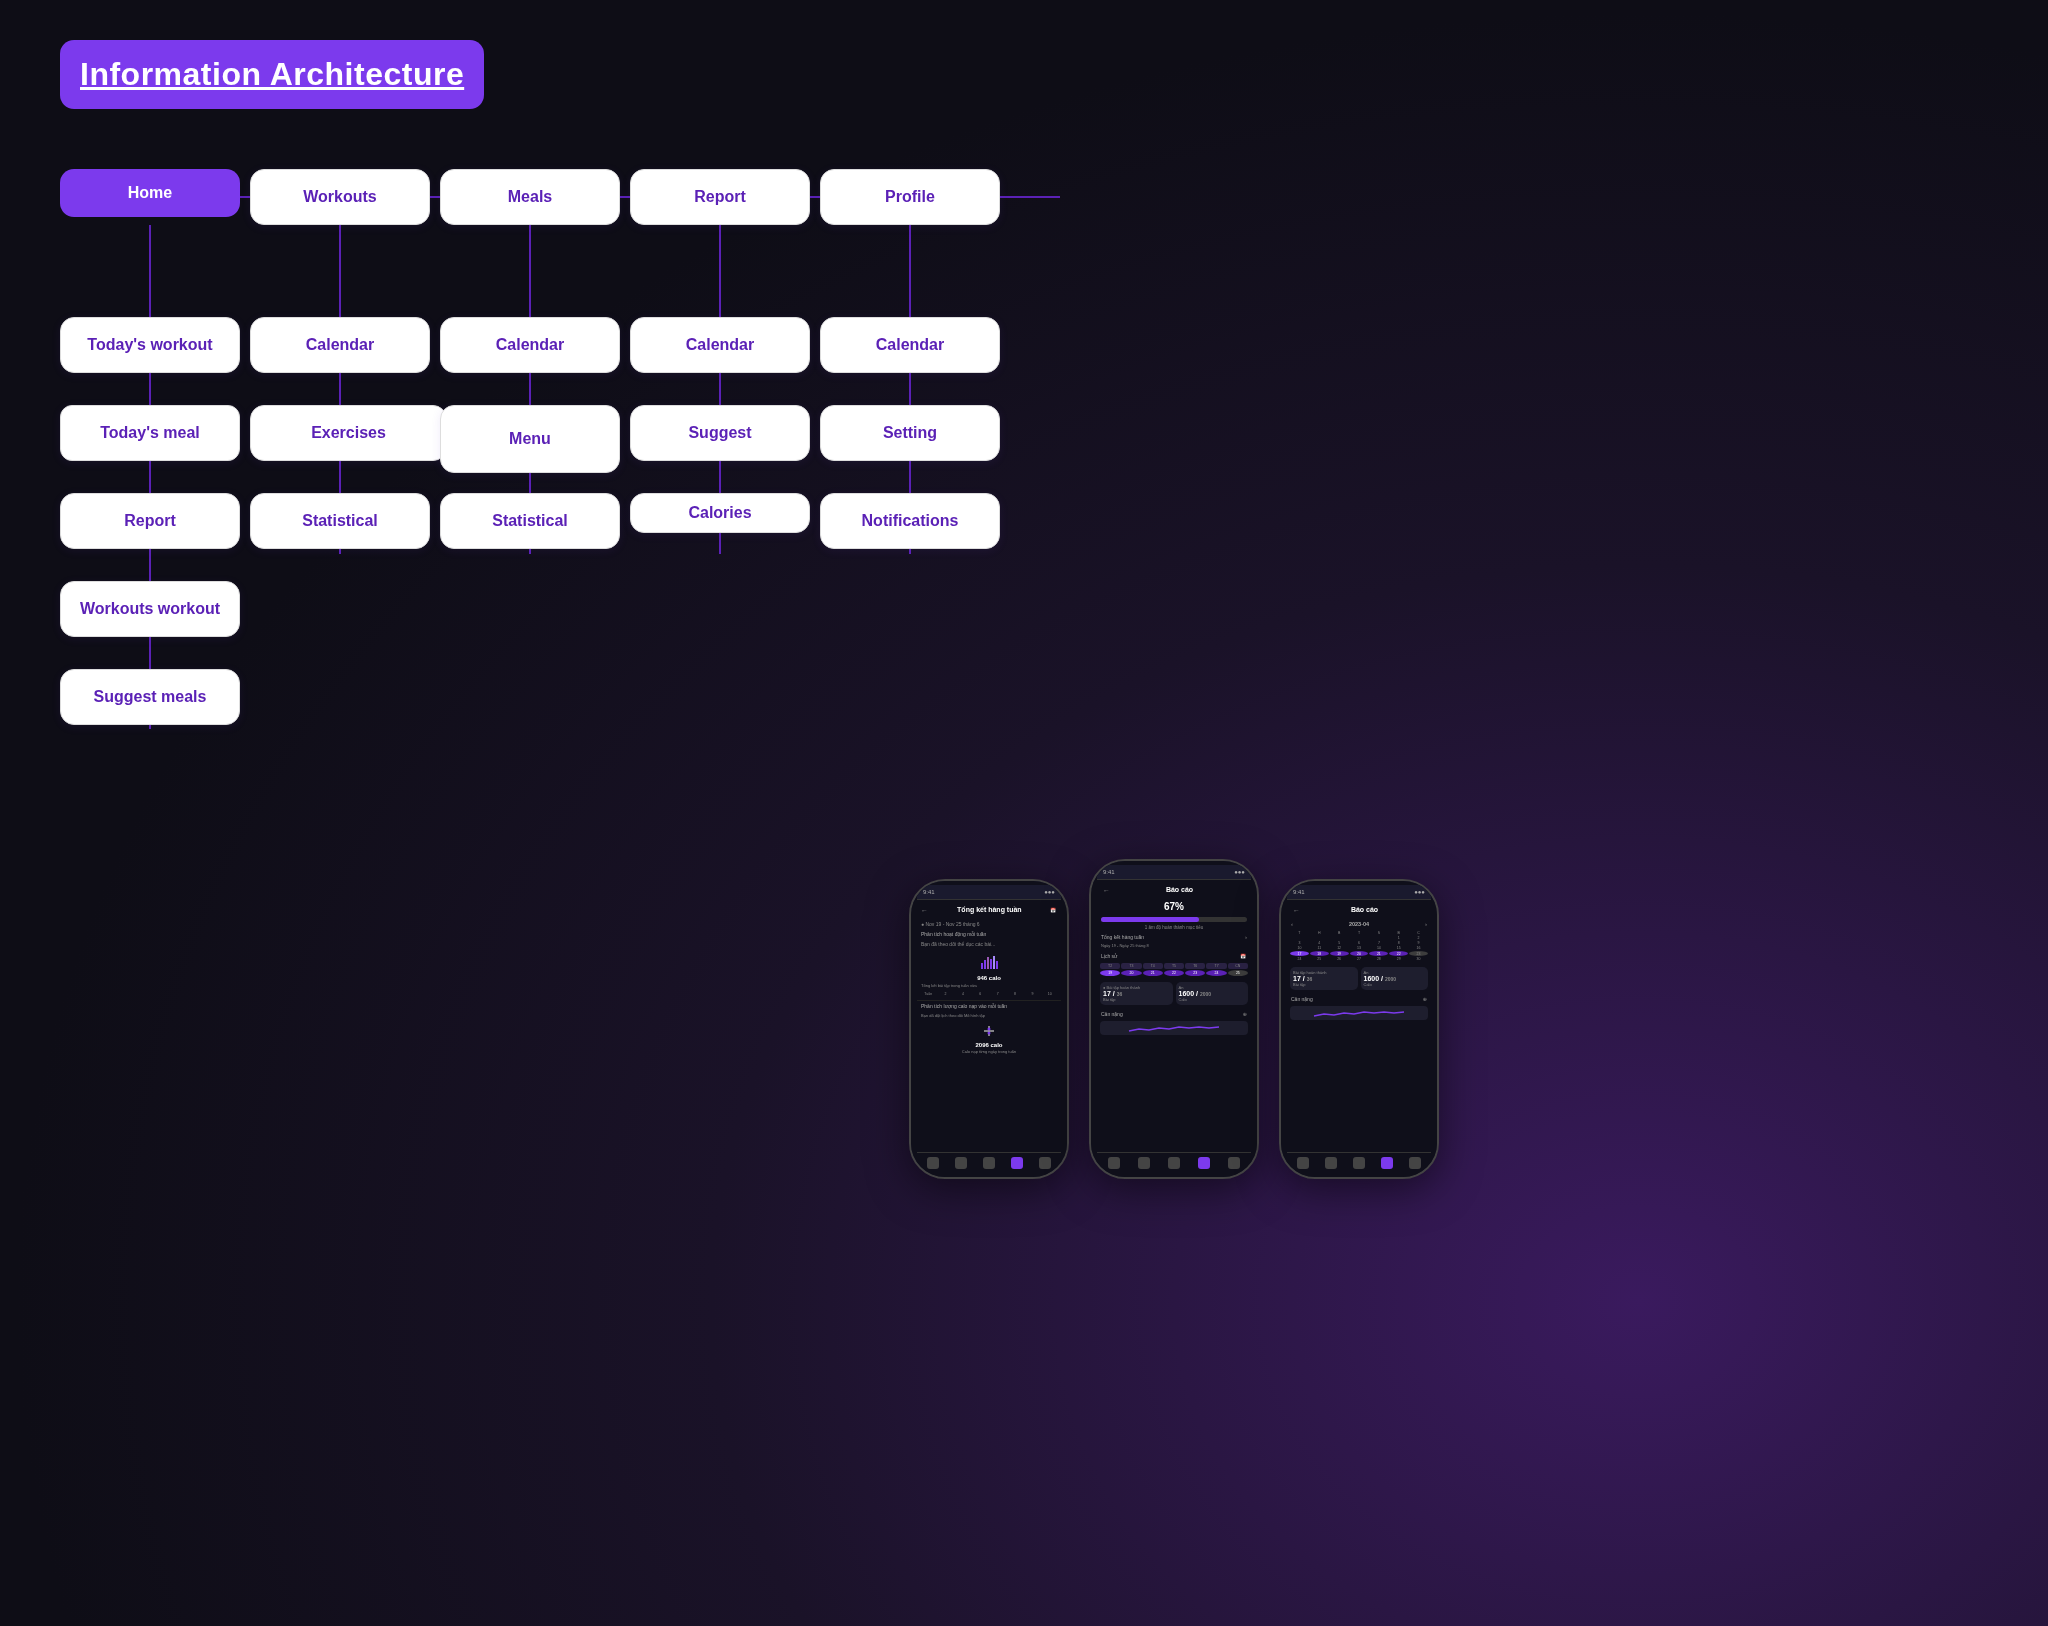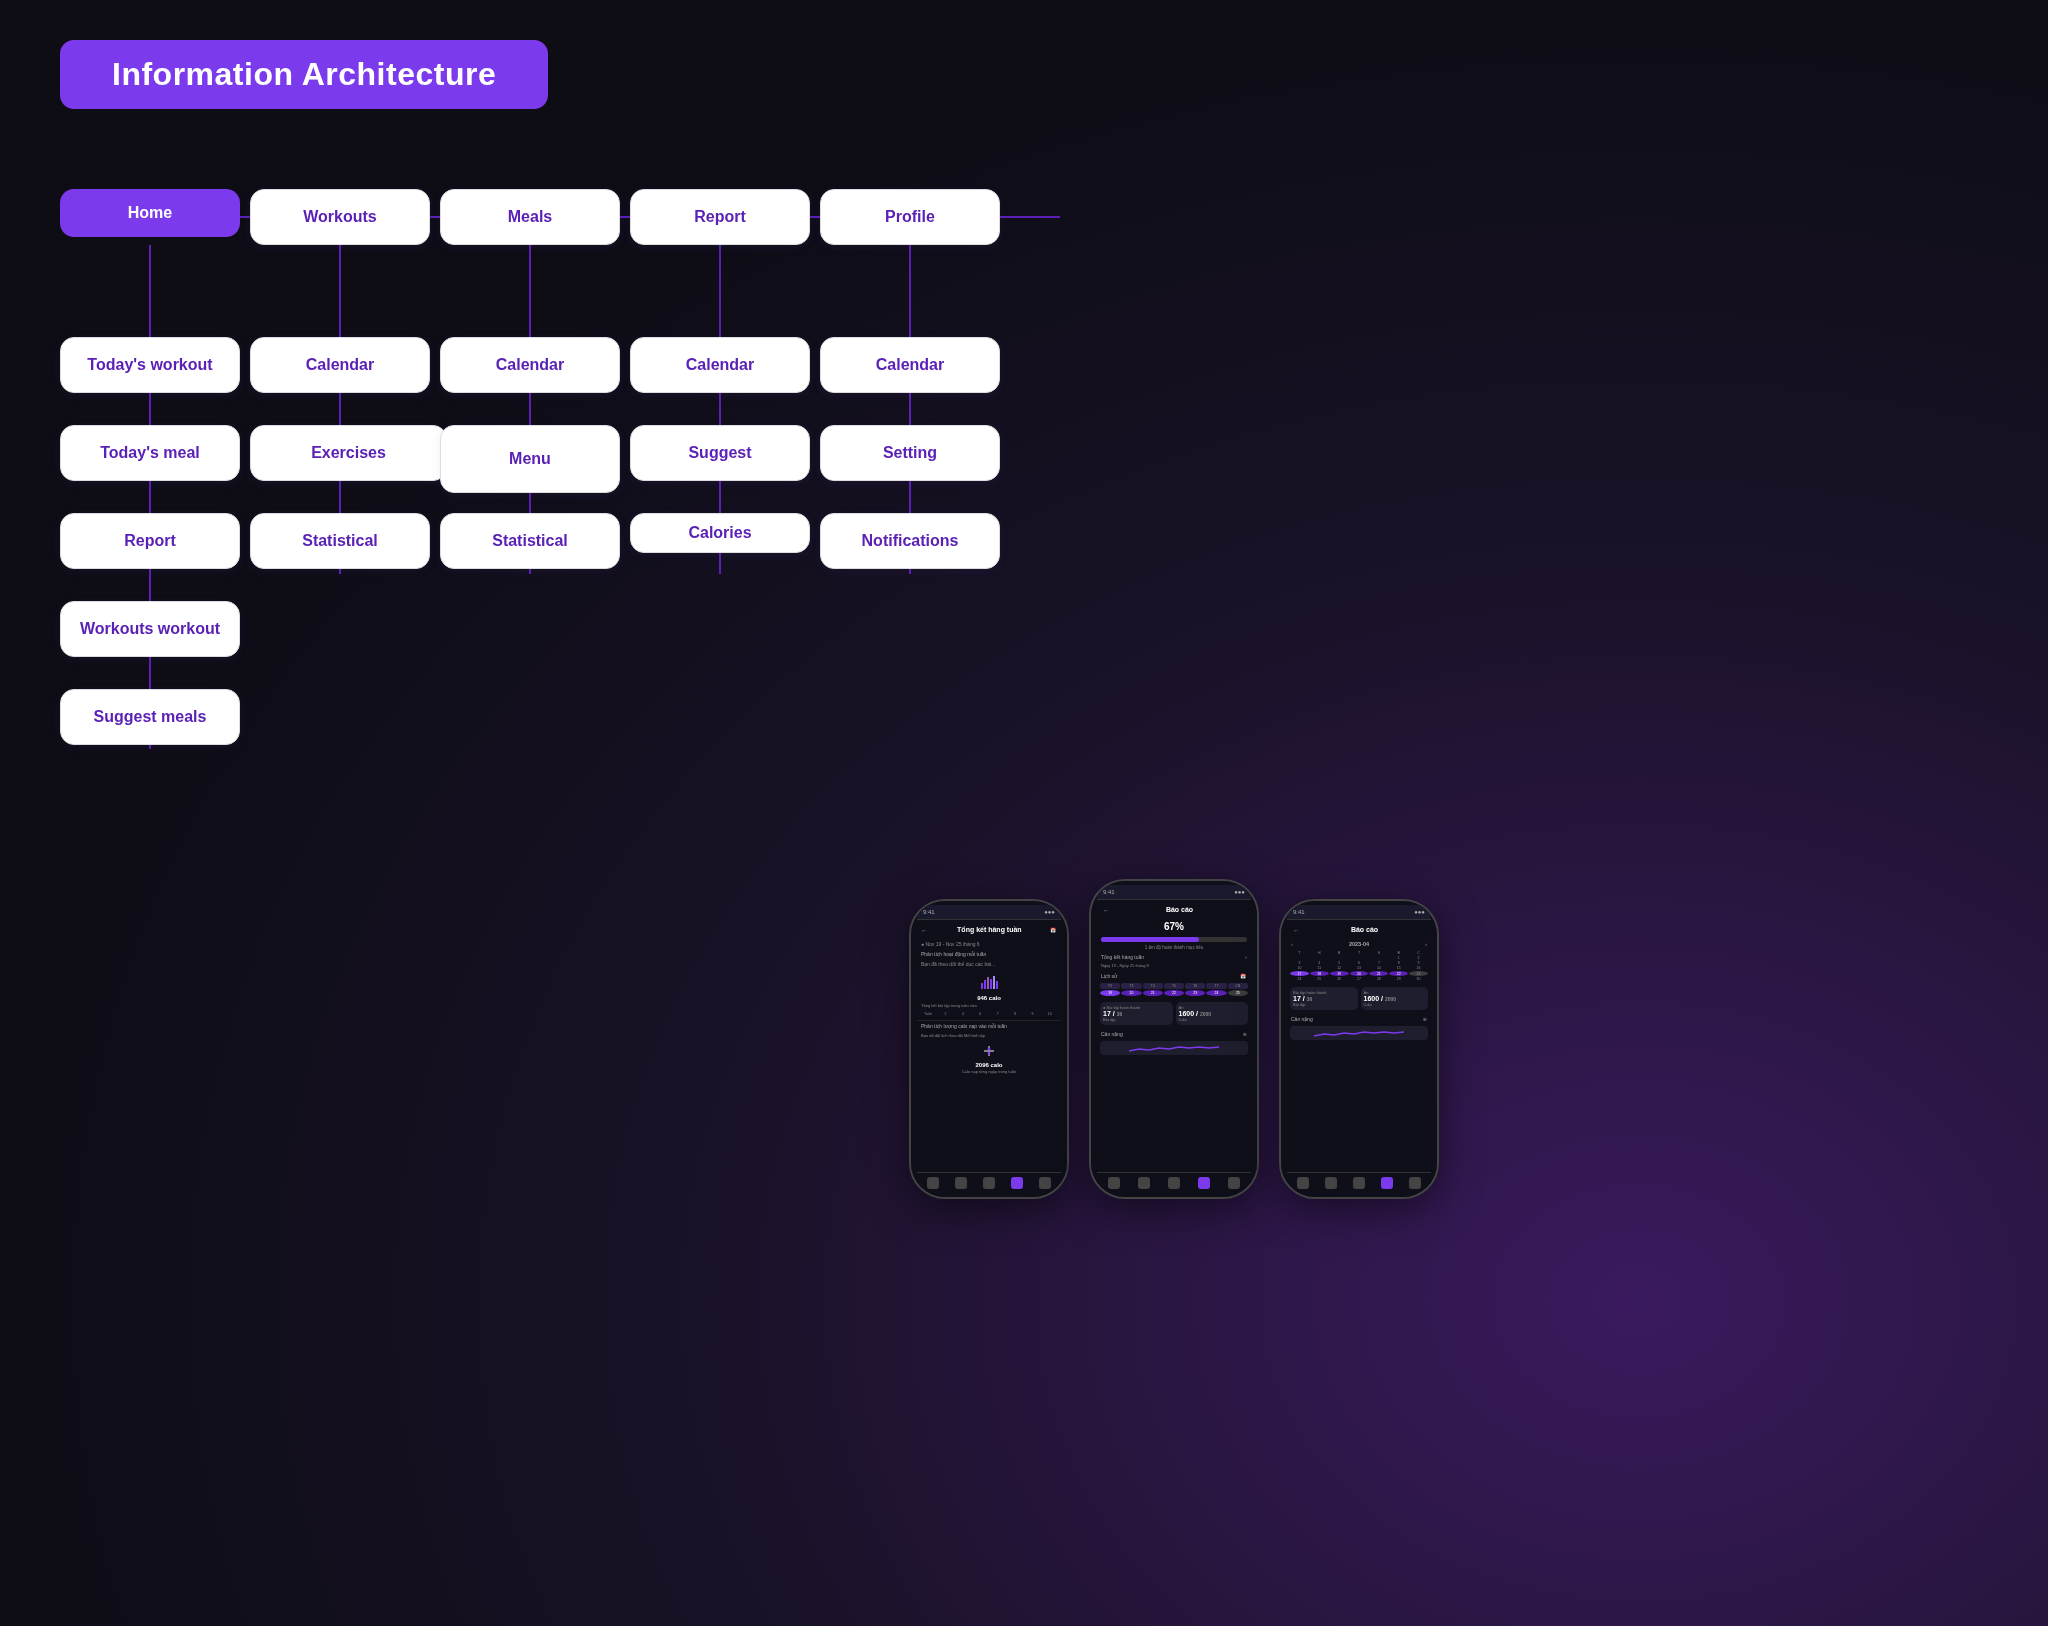--- a/index.html
+++ b/index.html
@@ -16,22 +16,23 @@
     .page-wrapper {
       padding: 40px 60px;
       position: relative;
     }
 
     
     .title-badge {
       display: inline-block;
       background: #7c3aed;
       border-radius: 14px;
-      padding: 16px 52px;
-      margin-bottom: 80px;
+      padding: 16px 20px;
+      margin-bottom: 60px;
+      text-decoration: underline;
     }
 
     .title-badge h1 {
       font-size: 32px;
       font-weight: 700;
       color: #fff;
       letter-spacing: 0.5px;
     }
 
     
@@ -231,21 +232,21 @@
       <span>Report</span>
     </div>
 
     <div class="abs-node secondary" style="left:760px; top:0px; width:180px; height:56px;">
       <span>Profile</span>
     </div>
 
     <div class="abs-node secondary" style="left:0px; top:148px; width:180px; height:56px;">
       <span>Today's workout</span>
     </div>
-    <div class="abs-node secondary" style="left:0px; top:236px; width:180px; height:56px;">
+    <div class="abs-node secondary" style="left:0px; top:236px; width:180px; height:56px;border-radius:12px;">
       <span>Today's meal</span>
     </div>
     <div class="abs-node secondary" style="left:0px; top:324px; width:180px; height:56px;">
       <span>Report</span>
     </div>
     <div class="abs-node secondary" style="left:0px; top:412px; width:180px; height:56px;">
       <span>Workouts workout</span>
     </div>
     <div class="abs-node secondary" style="left:0px; top:500px; width:180px; height:56px;">
       <span>Suggest meals</span>

